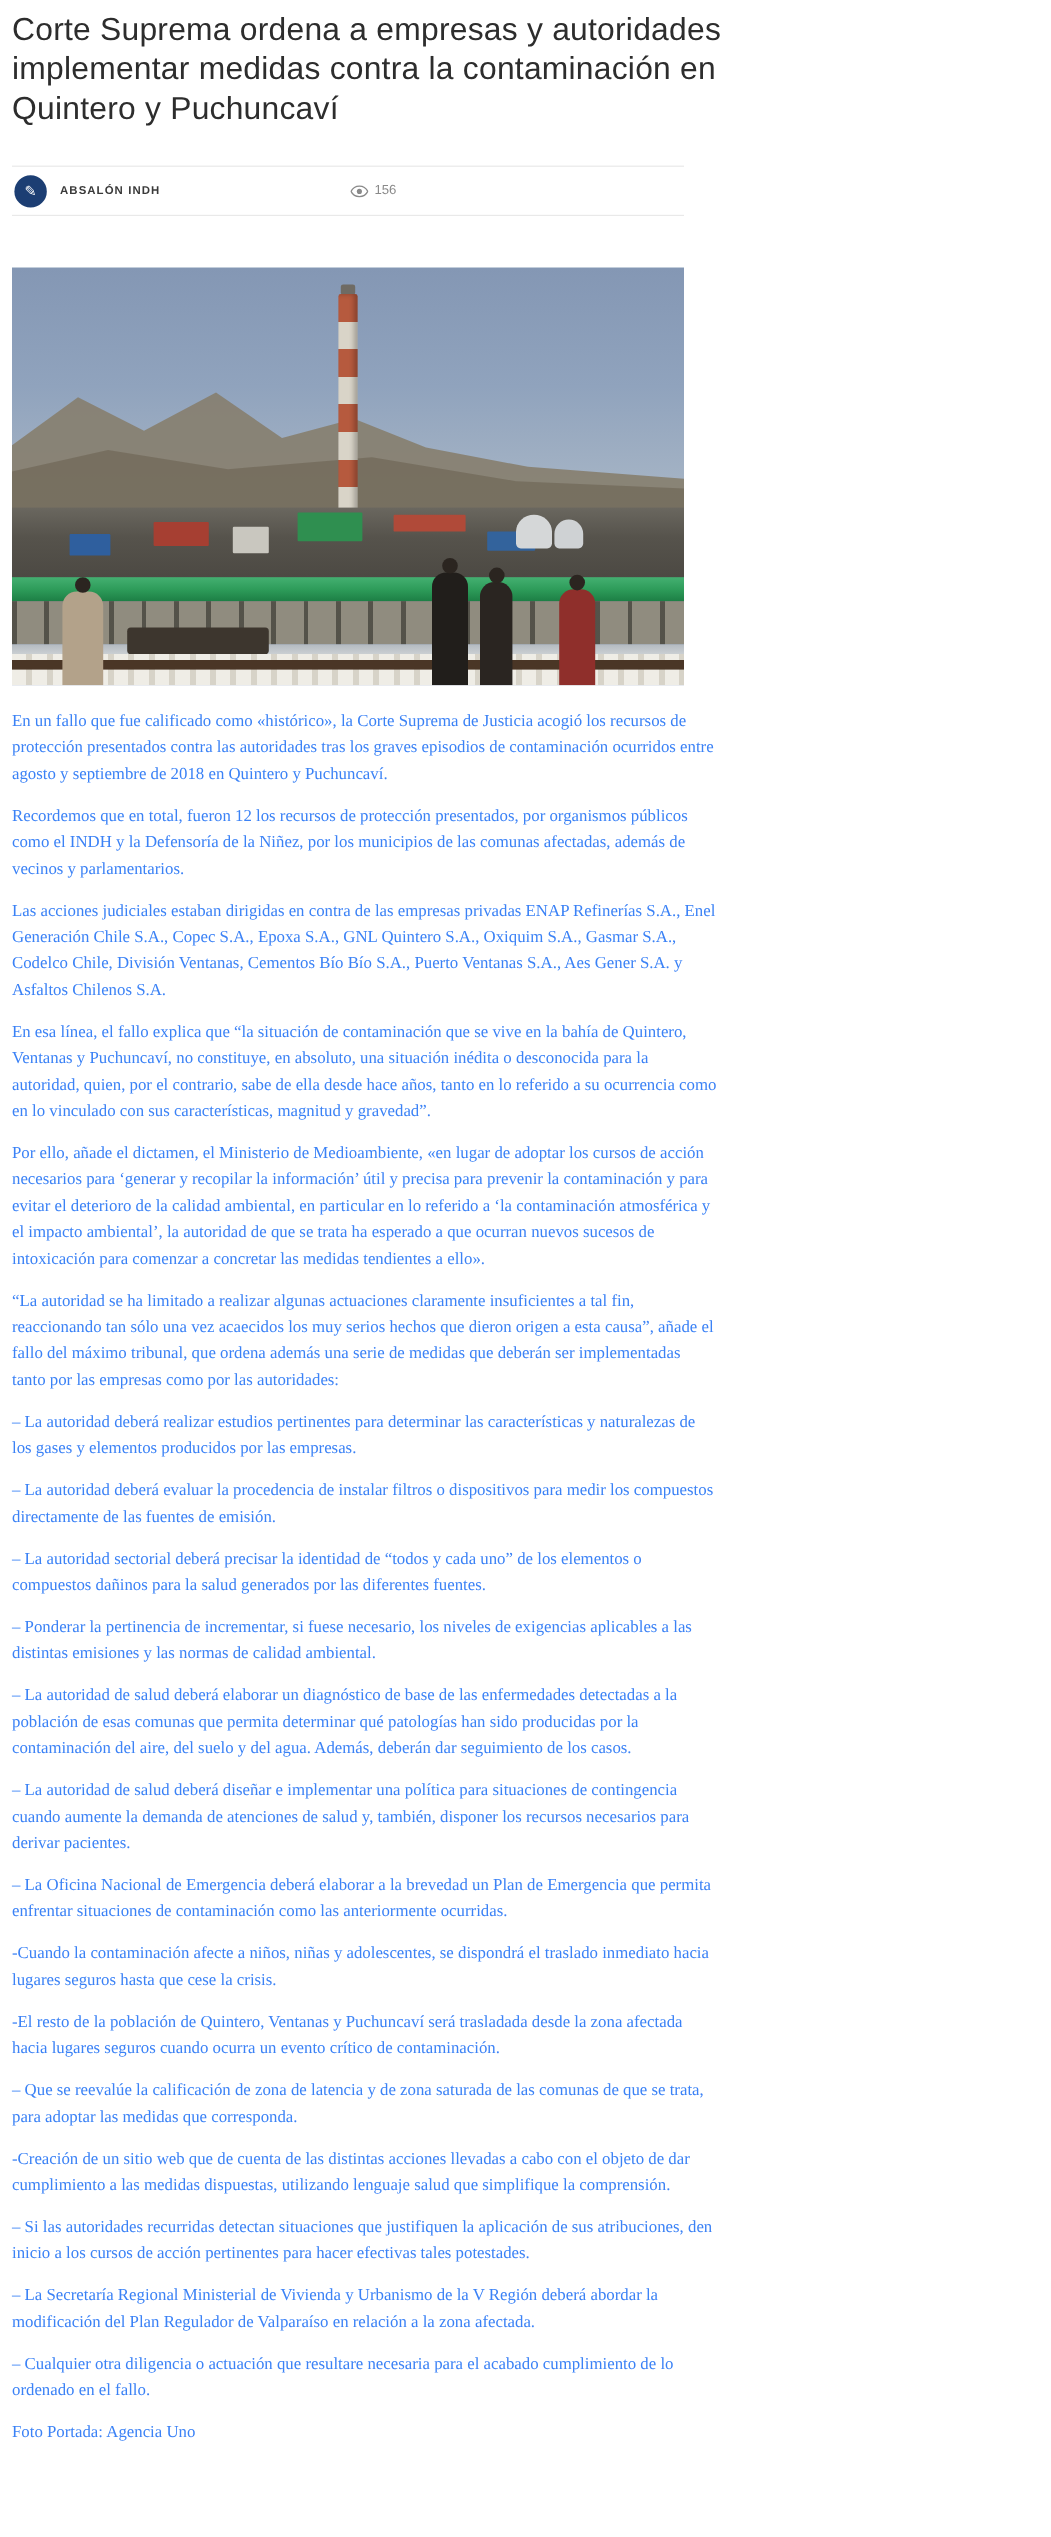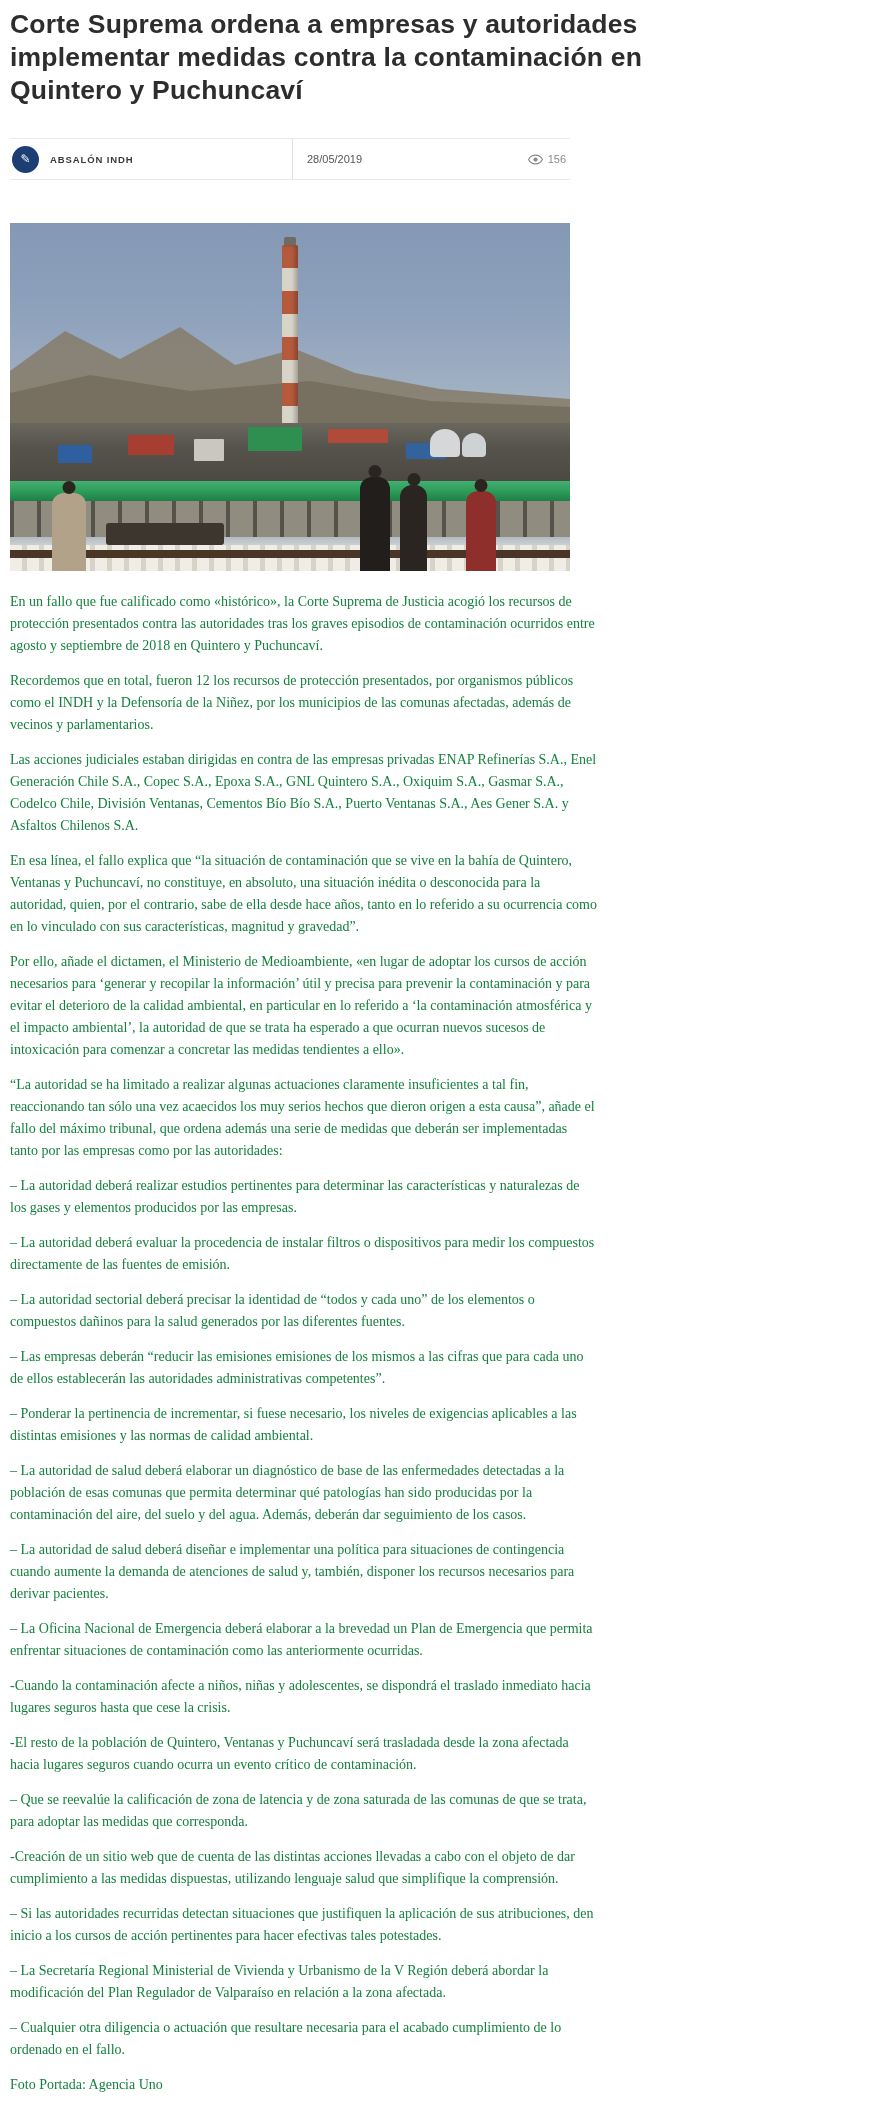--- a/index.html
+++ b/index.html
@@ -3,21 +3,21 @@
 <meta charset="utf-8">
 <style>
   html,body{margin:0;padding:0;}
   body{
     width:876px;height:2114px;background:#ffffff;position:relative;overflow:hidden;
     font-family:"Liberation Sans",sans-serif;
   }
   .page{position:absolute;top:0;left:10px;width:660px;}
 
   
-  .headline{margin-top:8px;color:#2d2d2d;font-weight:700;font-size:26.5px;line-height:33px;letter-spacing:.2px;}
+  .headline{margin-top:8px;color:#2d2d2d;font-weight:400;font-size:26.5px;line-height:33px;letter-spacing:.2px;}
   .headline div{white-space:nowrap;}
 
   
   .meta-row{
     margin-top:31px;width:560px;height:42px;box-sizing:border-box;
     border-top:1px solid #e9e9e9;border-bottom:1px solid #e9e9e9;
     display:flex;align-items:stretch;
   }
   .meta-author{flex:0 0 50%;display:flex;align-items:center;gap:11px;padding-left:2px;}
   .avatar{
@@ -70,21 +70,21 @@
   .person{border-radius:12px 12px 0 0;}
   .person .head{position:absolute;left:50%;transform:translateX(-50%);top:-12px;width:13px;height:13px;border-radius:50%;background:#2b2520;}
   .p-tan{left:42px;top:270px;width:34px;height:78px;background:#b3a28a;}
   .p-dark1{left:350px;top:254px;width:30px;height:94px;background:#211e1b;}
   .p-dark2{left:390px;top:262px;width:27px;height:86px;background:#2a2521;}
   .p-red{left:456px;top:268px;width:30px;height:80px;background:#8f2f2b;}
 
   
   .article-body{
     margin-top:20px;width:588px;
-    font-family:"Liberation Serif",serif;font-size:14px;line-height:22px;color:#15803d;
+    font-family:"Liberation Serif",serif;font-size:14px;line-height:22px;color:#3b82f6;
   }
   .article-body p{margin:0 0 13px 0;}
   .article-body p.credit{margin-top:8px;margin-bottom:0;}
 </style>
 </head>
 <body>
 
 <div class="page">
 
   <h1 class="headline" style="margin:8px 0 0 0;">
@@ -93,21 +93,20 @@
     <div>Quintero y Puchuncaví</div>
   </h1>
 
   <div class="meta-row">
     <div class="meta-author">
       <span class="avatar">
         <span>✎</span>
       </span>
       <span class="author-name">ABSALÓN INDH</span>
     </div>
-    <div class="meta-date">28/05/2019</div>
     <div class="meta-views">
       <svg width="15" height="11" viewBox="0 0 24 16">
         <path d="M12 1C7.2 1 3 3.7 0.8 8 3 12.3 7.2 15 12 15s9-2.7 11.2-7C21 3.7 16.8 1 12 1z" fill="none" stroke="#8a8a8a" stroke-width="1.8"></path>
         <circle cx="12" cy="8" r="3.4" fill="#8a8a8a"></circle>
       </svg>
       <span>156</span>
     </div>
   </div>
 
   <figure class="photo" style="margin:43px 0 0 0;">
@@ -150,21 +149,20 @@
   <div class="article-body">
     <p>En un fallo que fue calificado como «histórico», la Corte Suprema de Justicia acogió los recursos de protección presentados contra las autoridades tras los graves episodios de contaminación ocurridos entre agosto y septiembre de 2018 en Quintero y Puchuncaví.</p>
     <p>Recordemos que en total, fueron 12 los recursos de protección presentados, por organismos públicos como el INDH y la Defensoría de la Niñez, por los municipios de las comunas afectadas, además de vecinos y parlamentarios.</p>
     <p>Las acciones judiciales estaban dirigidas en contra de las empresas privadas ENAP Refinerías S.A., Enel Generación Chile S.A., Copec S.A., Epoxa S.A., GNL Quintero S.A., Oxiquim S.A., Gasmar S.A., Codelco Chile, División Ventanas, Cementos Bío Bío S.A., Puerto Ventanas S.A., Aes Gener S.A. y Asfaltos Chilenos S.A.</p>
     <p>En esa línea, el fallo explica que “la situación de contaminación que se vive en la bahía de Quintero, Ventanas y Puchuncaví, no constituye, en absoluto, una situación inédita o desconocida para la autoridad, quien, por el contrario, sabe de ella desde hace años, tanto en lo referido a su ocurrencia como en lo vinculado con sus características, magnitud y gravedad”.</p>
     <p>Por ello, añade el dictamen, el Ministerio de Medioambiente, «en lugar de adoptar los cursos de acción necesarios para ‘generar y recopilar la información’ útil y precisa para prevenir la contaminación y para evitar el deterioro de la calidad ambiental, en particular en lo referido a ‘la contaminación atmosférica y el impacto ambiental’, la autoridad de que se trata ha esperado a que ocurran nuevos sucesos de intoxicación para comenzar a concretar las medidas tendientes a ello».</p>
     <p>“La autoridad se ha limitado a realizar algunas actuaciones claramente insuficientes a tal fin, reaccionando tan sólo una vez acaecidos los muy serios hechos que dieron origen a esta causa”, añade el fallo del máximo tribunal, que ordena además una serie de medidas que deberán ser implementadas tanto por las empresas como por las autoridades:</p>
     <p>– La autoridad deberá realizar estudios pertinentes para determinar las características y naturalezas de los gases y elementos producidos por las empresas.</p>
     <p>– La autoridad deberá evaluar la procedencia de instalar filtros o dispositivos para medir los compuestos directamente de las fuentes de emisión.</p>
     <p>– La autoridad sectorial deberá precisar la identidad de “todos y cada uno” de los elementos o compuestos dañinos para la salud generados por las diferentes fuentes.</p>
-    <p>– Las empresas deberán “reducir las emisiones emisiones de los mismos a las cifras que para cada uno de ellos establecerán las autoridades administrativas competentes”.</p>
     <p>– Ponderar la pertinencia de incrementar, si fuese necesario, los niveles de exigencias aplicables a las distintas emisiones y las normas de calidad ambiental.</p>
     <p>– La autoridad de salud deberá elaborar un diagnóstico de base de las enfermedades detectadas a la población de esas comunas que permita determinar qué patologías han sido producidas por la contaminación del aire, del suelo y del agua. Además, deberán dar seguimiento de los casos.</p>
     <p>– La autoridad de salud deberá diseñar e implementar una política para situaciones de contingencia cuando aumente la demanda de atenciones de salud y, también, disponer los recursos necesarios para derivar pacientes.</p>
     <p>– La Oficina Nacional de Emergencia deberá elaborar a la brevedad un Plan de Emergencia que permita enfrentar situaciones de contaminación como las anteriormente ocurridas.</p>
     <p>-Cuando la contaminación afecte a niños, niñas y adolescentes, se dispondrá el traslado inmediato hacia lugares seguros hasta que cese la crisis.</p>
     <p>-El resto de la población de Quintero, Ventanas y Puchuncaví será trasladada desde la zona afectada hacia lugares seguros cuando ocurra un evento crítico de contaminación.</p>
     <p>– Que se reevalúe la calificación de zona de latencia y de zona saturada de las comunas de que se trata, para adoptar las medidas que corresponda.</p>
     <p>-Creación de un sitio web que de cuenta de las distintas acciones llevadas a cabo con el objeto de dar cumplimiento a las medidas dispuestas, utilizando lenguaje salud que simplifique la comprensión.</p>
     <p>– Si las autoridades recurridas detectan situaciones que justifiquen la aplicación de sus atribuciones, den inicio a los cursos de acción pertinentes para hacer efectivas tales potestades.</p>
     <p>– La Secretaría Regional Ministerial de Vivienda y Urbanismo de la V Región deberá abordar la modificación del Plan Regulador de Valparaíso en relación a la zona afectada.</p>

